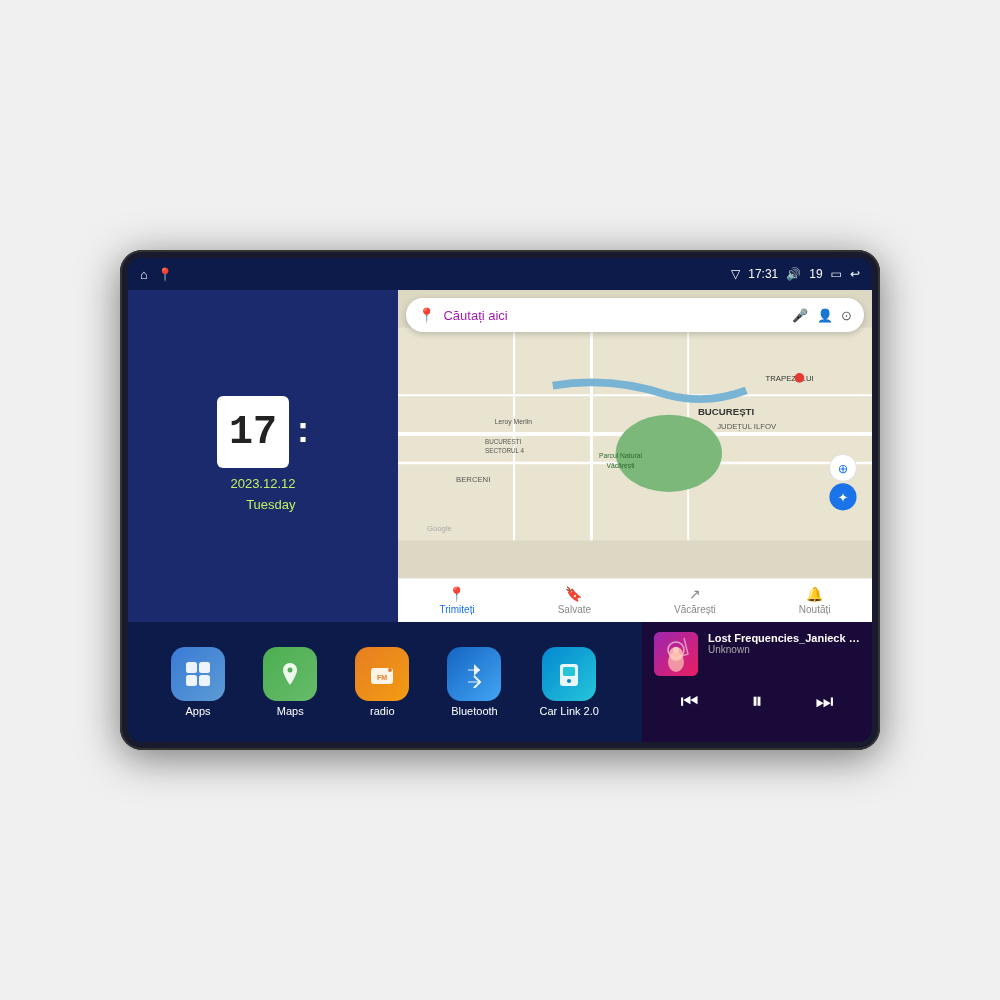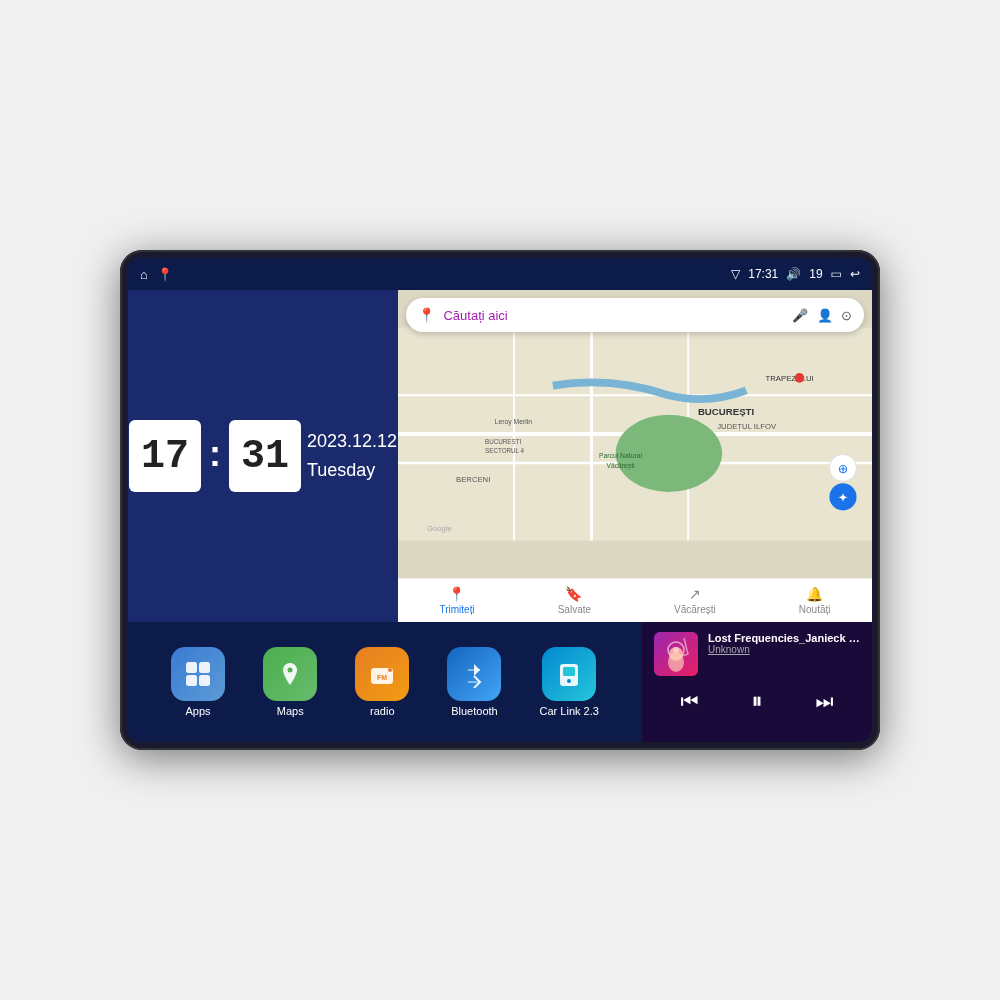--- a/index.html
+++ b/index.html
@@ -73,20 +73,21 @@
       display: flex;
       flex: 1;
     }
 
     
     .clock-panel {
       width: 270px;
       flex-shrink: 0;
       background: #1a2a6c;
       display: flex;
+      flex-direction: column;
       align-items: center;
       justify-content: center;
       padding: 16px;
       gap: 6px;
     }
 
     .clock-display {
       display: flex;
       gap: 8px;
       align-items: center;
@@ -107,23 +108,23 @@
     }
 
     .clock-separator {
       color: #fff;
       font-size: 36px;
       font-weight: bold;
       margin-bottom: 4px;
     }
 
     .date-text {
-      color: #ffffff;
-      font-size: 18px;
-      text-align: left;
+      color: #bef264;
+      font-size: 13px;
+      text-align: right;
       line-height: 1.6;
     }
 
     
     .map-panel {
       flex: 1;
       background: #e8e4d8;
       position: relative;
       overflow: hidden;
       display: flex;
@@ -291,21 +292,20 @@
       font-size: 11px;
       font-weight: bold;
       white-space: nowrap;
       overflow: hidden;
       text-overflow: ellipsis;
     }
 
     .music-artist {
       color: #aaa;
       font-size: 10px;
-      text-decoration: underline;
     }
 
     .music-controls {
       display: flex;
       align-items: center;
       justify-content: space-around;
     }
 
     .music-btn {
       color: #fff;
@@ -340,21 +340,20 @@
     </div>
 
     <div class="main-content">
 
       <div class="top-section">
 
         <div class="clock-panel">
           <div class="clock-display">
             <div class="clock-digit">17</div>
             <div class="clock-separator">:</div>
-            <div class="clock-digit">31</div>
           </div>
           <div class="date-text">
             <span>2023.12.12</span><br>
             <span>Tuesday</span>
           </div>
         </div>
 
         <div class="map-panel">
           <div class="map-search-bar">
             <span class="map-search-icon">📍</span>
@@ -473,21 +472,21 @@
           </div>
 
           <div class="app-item">
             <div class="app-icon app-carlink">
               <svg width="28" height="28" viewBox="0 0 28 28" fill="none">
                 <rect x="5" y="4" width="18" height="22" rx="3" fill="white" opacity="0.9"></rect>
                 <rect x="8" y="7" width="12" height="9" rx="1.5" fill="#26c6da"></rect>
                 <circle cx="14" cy="21" r="2" fill="#0288d1"></circle>
               </svg>
             </div>
-            <span class="app-label">Car Link 2.3</span>
+            <span class="app-label">Car Link 2.0</span>
           </div>
         </div>
 
         <div class="music-player">
           <div class="music-info">
             <div class="music-thumb">
               <svg width="44" height="44" viewBox="0 0 44 44">
                 <defs>
                   <linearGradient id="mg" x1="0" y1="0" x2="1" y2="1">
                     <stop offset="0%" stop-color="#9c27b0"></stop>

